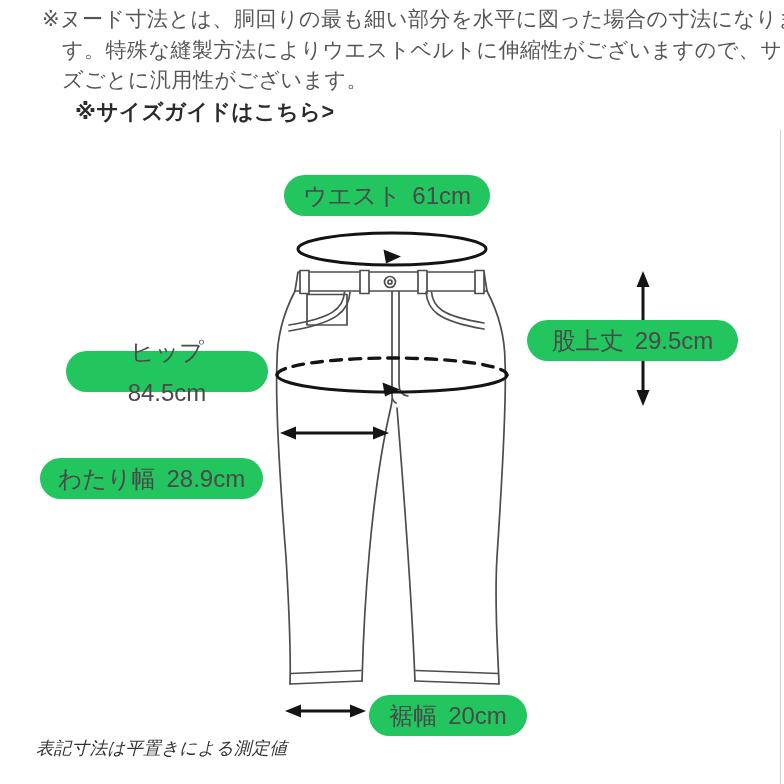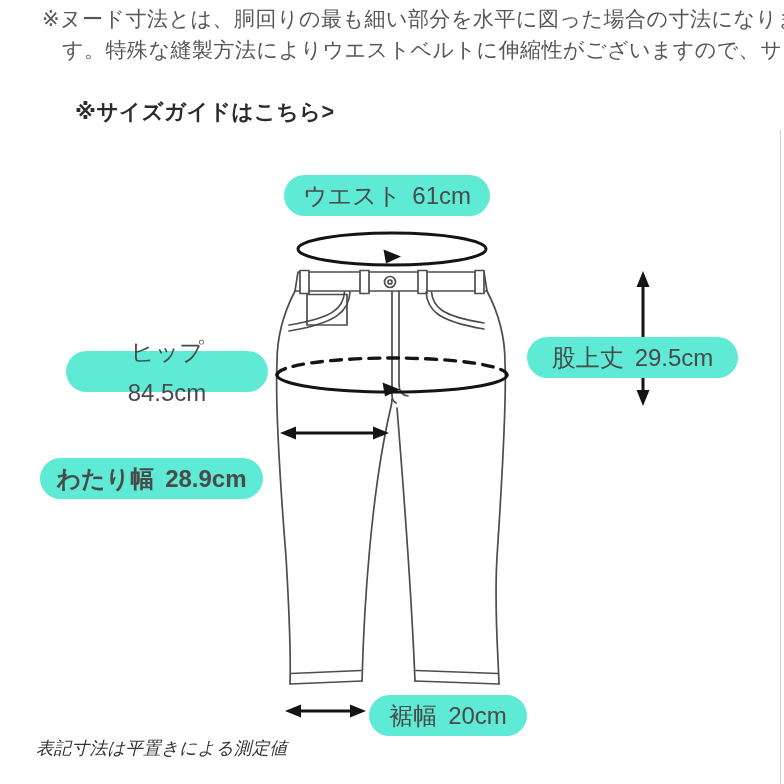--- a/index.html
+++ b/index.html
@@ -27,36 +27,36 @@
     letter-spacing: 0.5px; cursor: pointer; white-space: nowrap; margin-left: 33px;
   }
 
   
   .diagram { position: absolute; left: 0; top: 0; width: 784px; height: 784px; }
   .diagram svg { position: absolute; left: 0; top: 0; }
 
   
   .pill {
     position: absolute;
-    background: #5eead4;
+    background: #22c55e;
     color: #4a4a4a;
     border-radius: 22px;
     font-size: 24px;
     height: 41px;
     display: flex; align-items: center; justify-content: center;
     gap: 11px;
     box-sizing: border-box;
     padding: 0 10px;
     white-space: nowrap;
     z-index: 5;
   }
   .pill-waist { left: 284px; top: 175px; width: 206px; }
-  .pill-rise  { left: 527px; top: 320px; width: 211px; margin-top: 17px; }
+  .pill-rise  { left: 527px; top: 320px; width: 211px; }
   .pill-hip   { left: 66px;  top: 351px; width: 202px; flex-direction: column; }
-  .pill-thigh { left: 40px;  top: 458px; width: 223px; font-weight: bold; }
+  .pill-thigh { left: 40px;  top: 458px; width: 223px; }
   .pill-hem   { left: 369px; top: 695px; width: 158px; }
 
   
   .footer {
     position: absolute; left: 36px; top: 738px;
     color: #333333; font-size: 17.5px; line-height: 21.5px;
     letter-spacing: 0.3px;
     font-style: italic;
   }
   .edge-line {
@@ -65,20 +65,21 @@
   }
 </style>
 </head>
 <body>
 
 <div class="page">
 
   <div class="note">
     <div class="note-line">※ヌード寸法とは、胴回りの最も細い部分を水平に図った場合の寸法になりま</div>
     <div class="note-line cont">す。特殊な縫製方法によりウエストベルトに伸縮性がございますので、サイ</div>
+    <div class="note-line cont">ズごとに汎用性がございます。</div>
   </div>
 
   <div class="size-guide-link">※サイズガイドはこちら&gt;</div>
 
   <div class="diagram">
 
     <svg width="784" height="784" viewBox="0 0 784 784" xmlns="http://www.w3.org/2000/svg">
 
       <g stroke="#4d4d4d" stroke-width="1.7" fill="none" stroke-linecap="round" stroke-linejoin="round">
 

